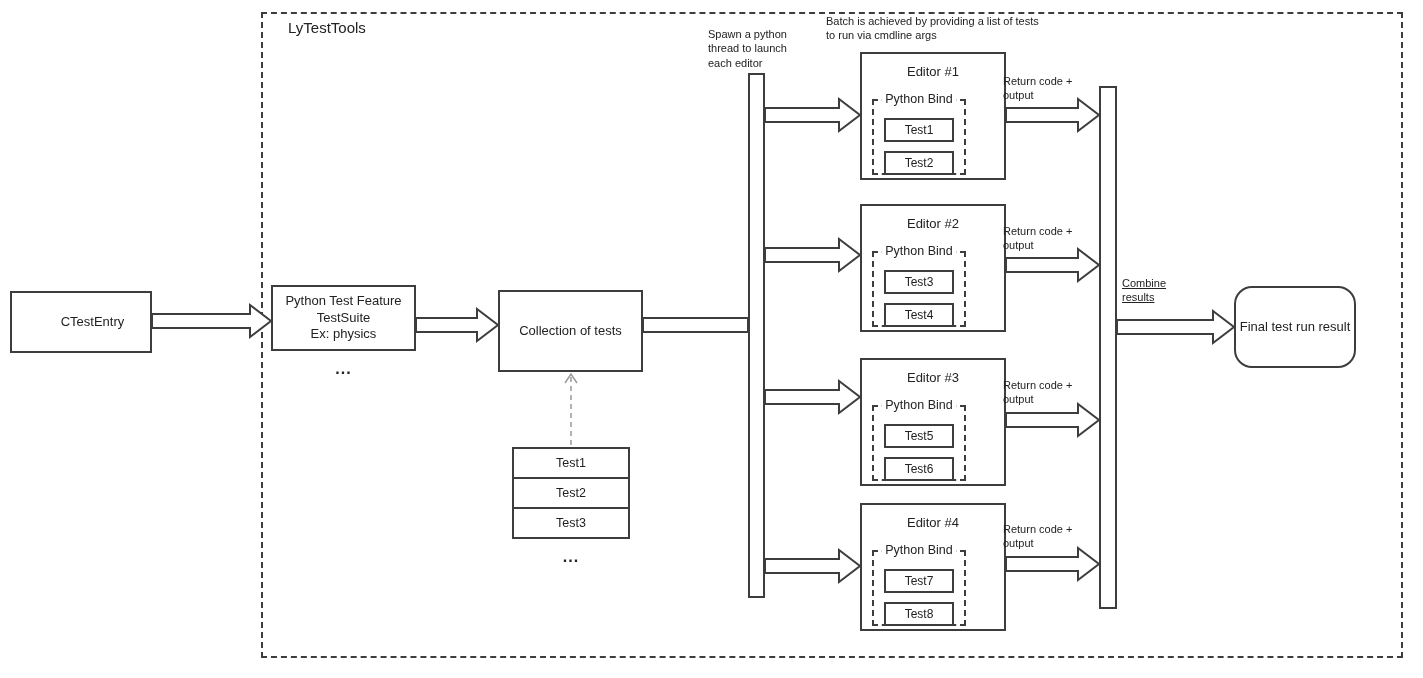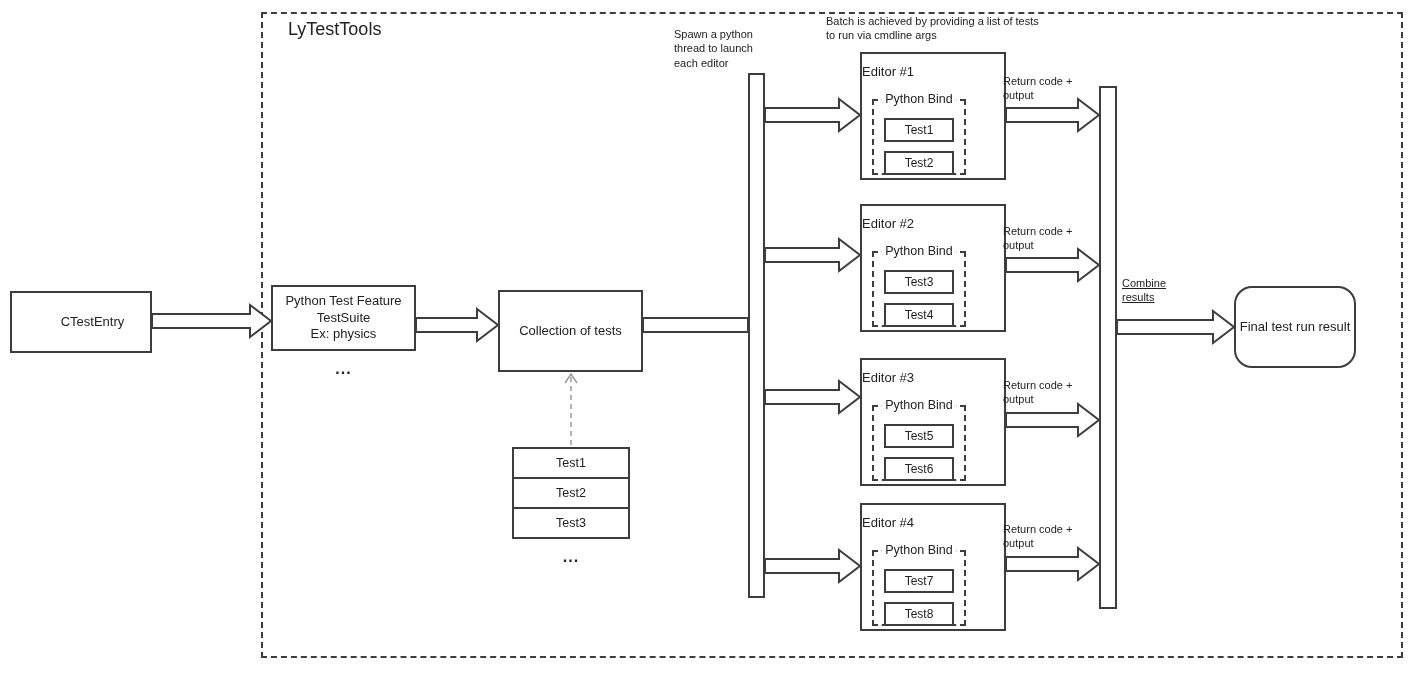--- a/index.html
+++ b/index.html
@@ -5,40 +5,40 @@
   html,body{margin:0;padding:0;background:#fff;}
   .canvas{
     position:relative;width:1423px;height:678px;background:#fff;
     font-family:"Liberation Sans",sans-serif;color:#222;overflow:hidden;
   }
   .container-dashed{
     position:absolute;left:261px;top:12px;width:1142px;height:646px;
     border:2px dashed #3d3d3d;box-sizing:border-box;background:transparent;
   }
   .container-label{
-    position:absolute;left:288px;top:19px;font-size:18px;color:#222;
+    position:absolute;left:288px;top:19px;font-size:15px;color:#222;
   }
   .arrow-layer{position:absolute;left:0;top:0;pointer-events:none;}
   .box{
     position:absolute;border:2px solid #3d3d3d;background:#fff;
     display:flex;align-items:center;justify-content:center;text-align:center;
     font-size:13px;line-height:1.3;white-space:pre-line;box-sizing:border-box;
   }
   .vbar{
     position:absolute;border:2px solid #3d3d3d;background:#fff;box-sizing:border-box;
   }
   .note{
     position:absolute;text-align:left;font-size:11px;line-height:1.3;
     white-space:pre-line;color:#222;
   }
   .editor{
     position:absolute;left:860px;width:146px;height:128px;
     border:2px solid #3d3d3d;background:#fff;box-sizing:border-box;
   }
-  .editor-title{text-align:left;margin-top:10px;font-size:13px;}
+  .editor-title{text-align:center;margin-top:10px;font-size:13px;}
   .pybind{
     position:absolute;left:10px;top:45px;width:94px;height:76px;
     border:2px dashed #3d3d3d;box-sizing:border-box;background:transparent;
   }
   .pybind-label{
     display:block;width:fit-content;margin:-9px auto 0;padding:0 3px;
     background:#fff;font-size:12.5px;line-height:14px;text-align:right;
   }
   .test-box{
     width:70px;height:24px;margin:12px auto 0;border:2px solid #3d3d3d;
@@ -88,21 +88,21 @@
 
   <div class="ellipsis" style="left:271px;top:360px;width:145px;">...</div>
 
   <div class="box" style="left:498px;top:290px;width:145px;height:82px;">Collection of tests</div>
 
   <div class="stack-row" style="top:447px;">Test1</div>
   <div class="stack-row" style="top:477px;">Test2</div>
   <div class="stack-row" style="top:507px;">Test3</div>
   <div class="ellipsis" style="left:512px;top:548px;width:118px;">...</div>
 
-  <div class="note" style="left:674px;top:27px;width:105px;">Spawn a python
+  <div class="note" style="left:708px;top:27px;width:105px;">Spawn a python
 thread to launch
 each editor</div>
   <div class="note" style="left:826px;top:14px;width:218px;">Batch is achieved by providing a list of tests
 to run via cmdline args</div>
   <div class="note" style="left:1122px;top:276px;width:90px;font-size:11px;text-decoration:underline;">Combine
 results</div>
 
   <div class="vbar" style="left:748px;top:73px;width:17px;height:525px;"></div>
   <div class="vbar" style="left:1099px;top:86px;width:18px;height:523px;"></div>
 

